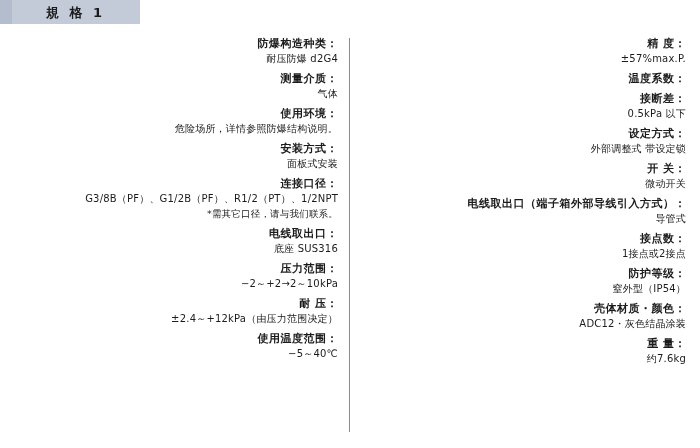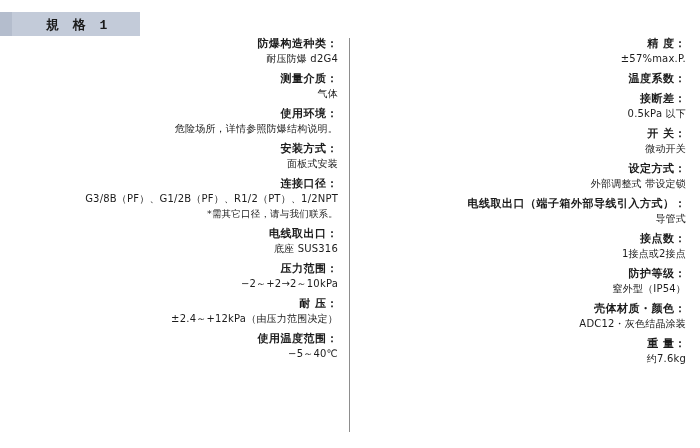--- a/index.html
+++ b/index.html
@@ -18,25 +18,24 @@
   .page {
     position: relative;
     width: 700px;
     height: 448px;
     box-sizing: border-box;
   }
 
   
   .header {
     position: absolute;
-    top: 12px;
+    top: 0;
     left: 0;
     width: 636px;
     height: 24px;
-    font-family: Liberation Mono, monospace;
   }
   .header-bar {
     position: absolute;
     top: 0;
     left: 0;
     width: 140px;
     height: 24px;
     background: #c3cbd9;
   }
   .header-bar-accent {
@@ -206,30 +205,30 @@
       </div>
 
       <div class="spec-block">
         <div class="spec-label">接断差：</div>
         <div class="spec-values">
           <div class="spec-value">0.5kPa 以下</div>
         </div>
       </div>
 
       <div class="spec-block">
+        <div class="spec-label">设定方式：</div>
+        <div class="spec-values">
+          <div class="spec-value">外部调整式  带设定锁</div>
+        </div>
+      </div>
+
+      <div class="spec-block">
         <div class="spec-label">开 关：</div>
         <div class="spec-values">
           <div class="spec-value">微动开关</div>
-        </div>
-      </div>
-
-      <div class="spec-block">
-        <div class="spec-label">设定方式：</div>
-        <div class="spec-values">
-          <div class="spec-value">外部调整式  带设定锁</div>
         </div>
       </div>
 
       <div class="spec-block">
         <div class="spec-label">电线取出口（端子箱外部导线引入方式）：</div>
         <div class="spec-values">
           <div class="spec-value">导管式</div>
         </div>
       </div>
 

